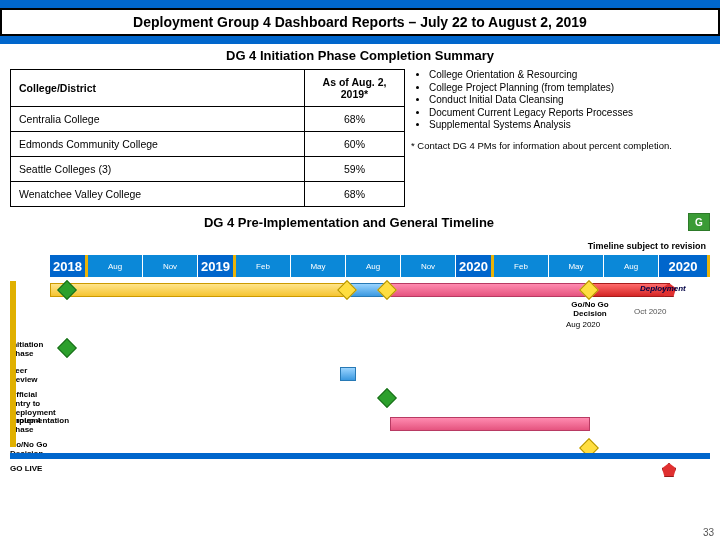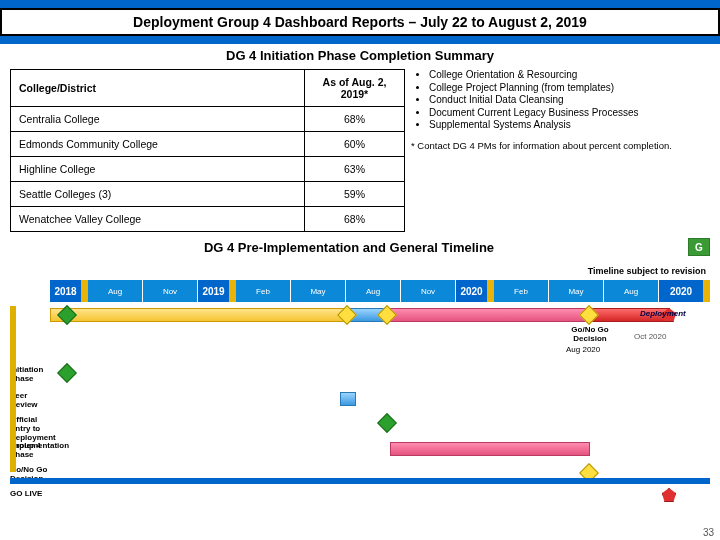--- a/index.html
+++ b/index.html
@@ -16,21 +16,21 @@
   .notes { flex: 1; font-size: 10px; line-height: 1.25; }
   .notes .hdr { font-weight: bold; }
   .notes ul { list-style: disc; padding-left: 18px; }
   .notes .foot { margin-top: 8px; font-size: 9.5px; }
   .section2-wrap { display: flex; align-items: center; padding: 6px 10px 2px; }
   .section2-title { flex: 1; text-align: center; font-weight: bold; font-size: 13px; }
   .g-badge { width: 22px; height: 18px; background: #3a9b35; color: #fff; font-size: 10px; font-weight: bold; display: flex; align-items: center; justify-content: center; border: 1px solid #2d7a29; }
   .timeline-area { position: relative; width: 700px; height: 240px; margin: 8px auto; font-size: 8.5px; }
   .timeline-sub { position: absolute; right: 4px; top: 0; font-weight: bold; font-size: 9px; }
   .axis { position: absolute; top: 14px; left: 40px; right: 0; height: 22px; display: flex; }
-  .axis .year { background: #0066cc; color: #fff; display: flex; align-items: center; justify-content: center; font-weight: bold; font-size: 10px; border-right: 7px solid #eab308; }
+  .axis .year { background: #0066cc; color: #fff; display: flex; align-items: center; justify-content: center; font-weight: bold; font-size: 13px; border-right: 3px solid #eab308; }
   .axis .month { background: #0b88d8; color: #fff; display: flex; align-items: center; justify-content: center; font-size: 8px; border-right: 1px solid #fff; }
   .row-label { position: absolute; left: 0; font-size: 8px; font-weight: bold; width: 38px; line-height: 1.1; }
   .bar { position: absolute; height: 14px; border-radius: 0; }
   .bar.top { top: 42px; background: linear-gradient(180deg,#ffe48a,#f5c431); border:1px solid #cc9a00;}
   .bar.pink { background: linear-gradient(180deg,#ff8bb0,#e5547f); border:1px solid #b83a63; }
   .bar.red { background: linear-gradient(180deg,#ff6b6b,#d42626); border:1px solid #a81c1c; }
   .bar.blue-seg { background: linear-gradient(180deg,#9ad4ff,#3b99e0); border:1px solid #2779b5; }
   .marker { position: absolute; top: 36px; width: 14px; height: 14px; }
   .marker.diamond { transform: rotate(45deg); }
   .marker.green { background: #2ca02c; border:1px solid #1a6b1a; }
@@ -61,39 +61,35 @@
     <tbody>
       <tr>
           <td>Centralia College</td>
           <td class="col2">68%</td>
         </tr>
       <tr>
           <td>Edmonds Community College</td>
           <td class="col2">60%</td>
         </tr>
       <tr>
-          <td>Highline College</td>
-          <td class="col2">63%</td>
-        </tr>
-      <tr>
           <td>Seattle Colleges (3)</td>
           <td class="col2">59%</td>
         </tr>
       <tr>
           <td>Wenatchee Valley College</td>
           <td class="col2">68%</td>
         </tr>
     </tbody>
   </table>
   <div class="notes">
     <ul>
       <li>College Orientation &amp; Resourcing</li>
       <li>College Project Planning (from templates)</li>
       <li>Conduct Initial Data Cleansing</li>
-      <li>Document Current Legacy Business Processes</li>
+      <li>Document Current Legacy Reports Processes</li>
       <li>Supplemental Systems Analysis</li>
     </ul>
     <div class="foot">* Contact DG 4 PMs for information about percent completion.</div>
   </div>
 </div>
 
 <div class="section2-wrap">
   <div class="section2-title">DG 4 Pre-Implementation and General Timeline</div>
   <div class="g-badge">G</div>
 </div>

